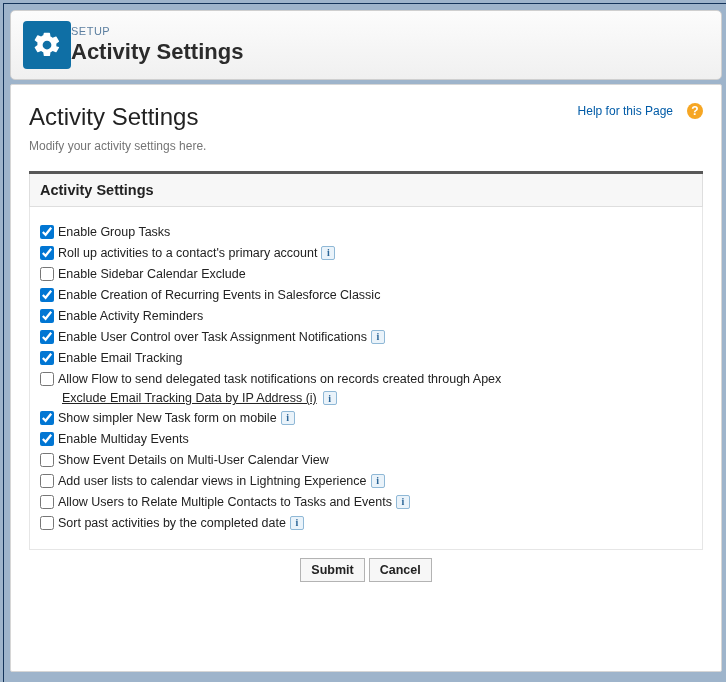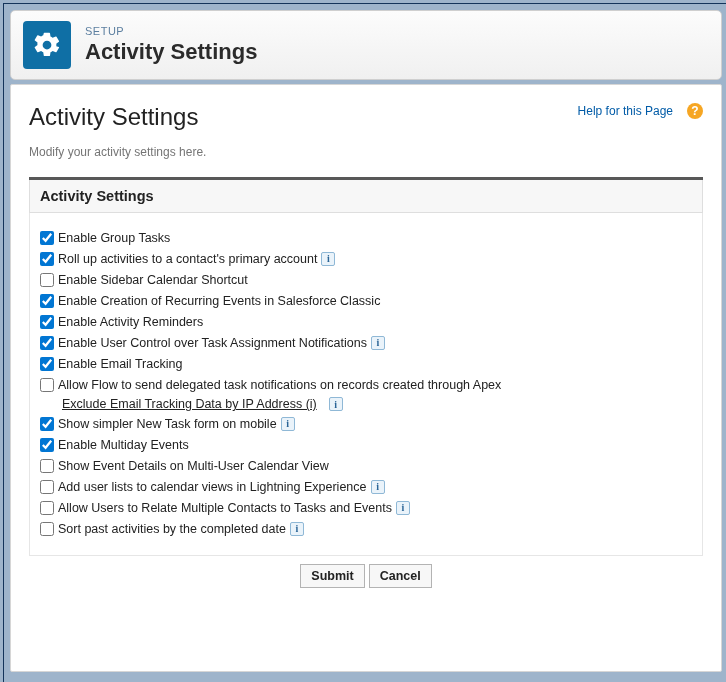--- a/index.html
+++ b/index.html
@@ -18,21 +18,20 @@
     overflow: hidden;
   }
   .header-card {
     margin: 6px 6px 4px 6px;
     background: linear-gradient(#fcfcfc,#f0f0f0);
     border: 1px solid #cfcfcf;
     border-radius: 5px;
     padding: 10px 12px;
     display: flex;
     align-items: center;
-    gap: 14px;
   }
   .gear-tile {
     width: 48px; height: 48px;
     background: #0f6fa5;
     border-radius: 4px;
     display: flex; align-items: center; justify-content: center;
   }
   .gear-tile svg { width: 30px; height: 30px; fill: #fff; }
   .header-text .setup {
     font-size: 11px;
@@ -77,21 +76,21 @@
     width: 16px; height: 16px; border-radius: 50%;
     background: #f6a623;
     color: #fff;
     font-size: 12px;
     font-weight: bold;
     display: inline-flex; align-items: center; justify-content: center;
   }
   .subtext {
     font-size: 12px;
     color: #757575;
-    margin-top: 14px;
+    margin-top: 8px;
     margin-bottom: 18px;
   }
   .section {
     border-top: 3px solid #585858;
   }
   .section-head {
     padding: 8px 10px;
     border: 1px solid #dedede;
     border-top: none;
     background: #f7f7f7;
@@ -130,21 +129,21 @@
     font-style: normal;
     cursor: help;
     font-family: Georgia, serif;
   }
   .sub-link {
     margin-left: 22px;
     margin-top: 2px;
     margin-bottom: 2px;
     display: flex;
     align-items: center;
-    gap: 12px;
+    gap: 6px;
   }
   .sub-link a {
     font-size: 12.5px;
     color: #222;
     text-decoration: underline;
   }
   .footer-btns {
     display: flex;
     justify-content: center;
     gap: 4px;
@@ -195,21 +194,21 @@
             <input type="checkbox" checked="" style="">
             <span>Enable Group Tasks</span>
           </div>
           <div class="row">
             <input type="checkbox" checked="" style="">
             <span>Roll up activities to a contact's primary account</span>
             <span class="info-badge">i</span>
           </div>
           <div class="row">
             <input type="checkbox" style="">
-            <span>Enable Sidebar Calendar Shortcut</span>
+            <span>Enable Sidebar Calendar Exclude</span>
           </div>
           <div class="row">
             <input type="checkbox" checked="" style="">
             <span>Enable Creation of Recurring Events in Salesforce Classic</span>
           </div>
           <div class="row">
             <input type="checkbox" checked="" style="">
             <span>Enable Activity Reminders</span>
           </div>
           <div class="row">

